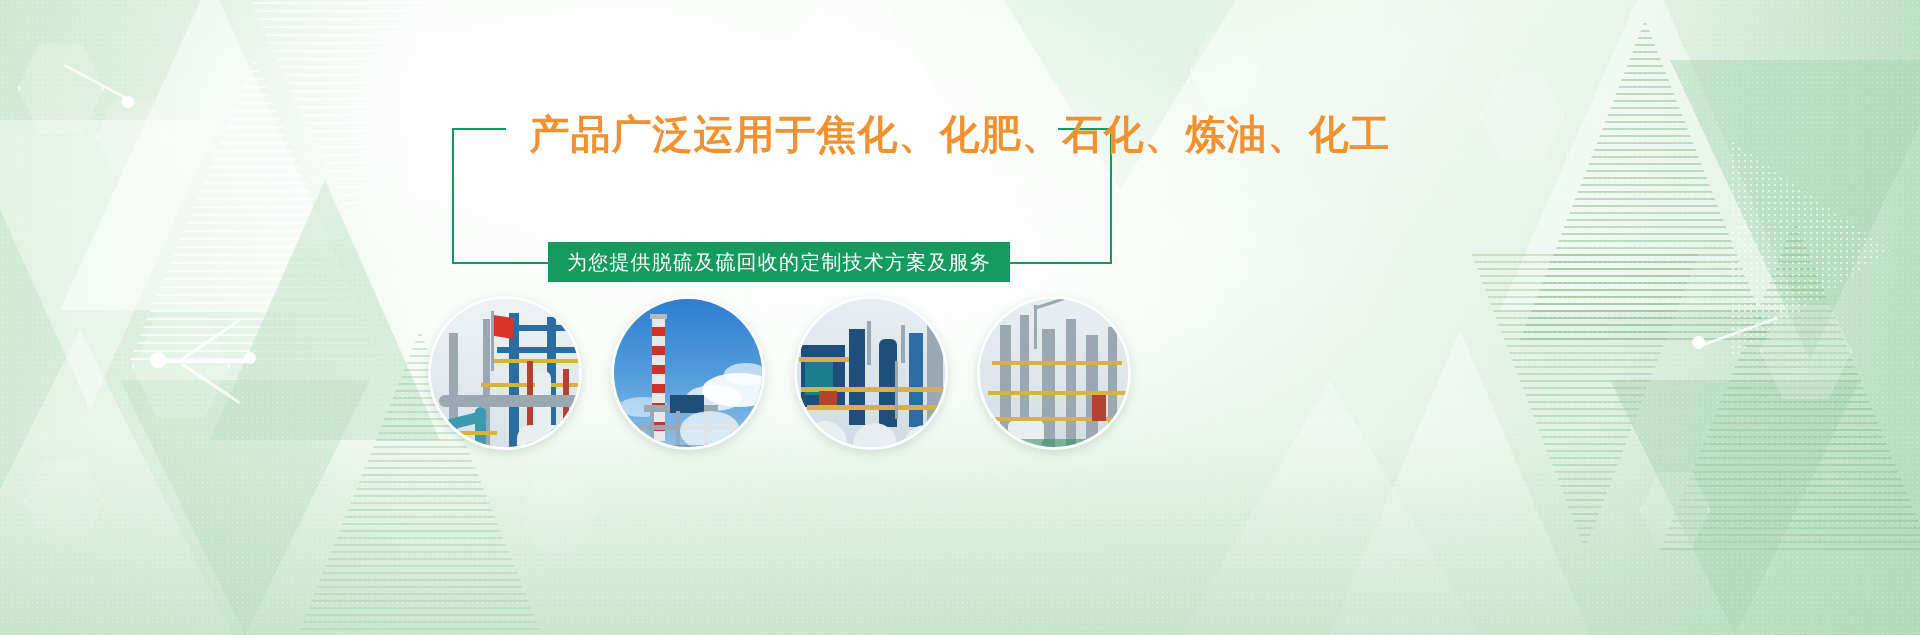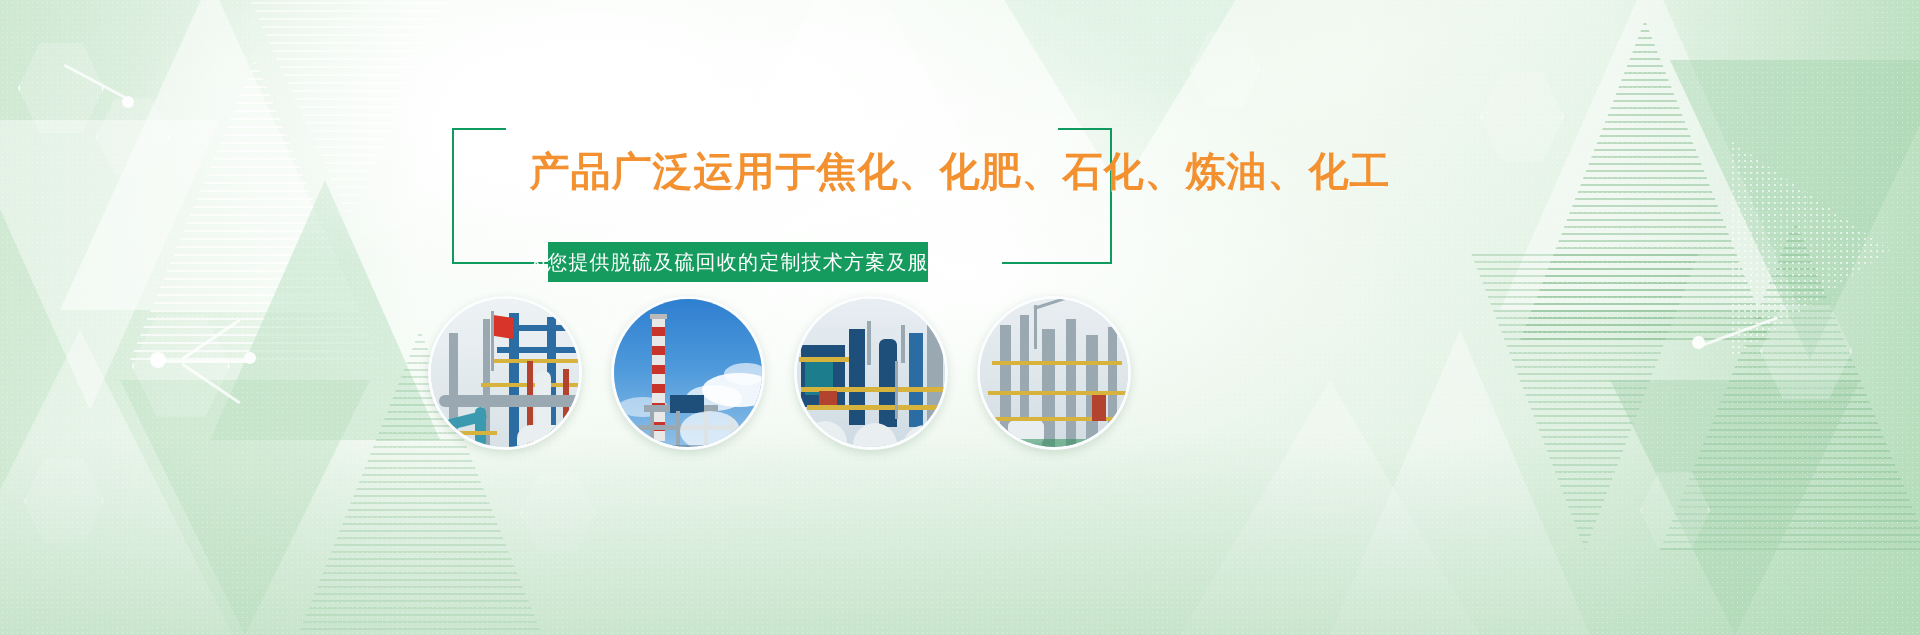--- a/index.html
+++ b/index.html
@@ -101,26 +101,26 @@
     left:460px; top:110px; width:1000px;
     text-align:center;
     color:#f39130;
     font-weight:bold;
     font-size:40px;
     line-height:49px;
     letter-spacing:1px;
     text-shadow:0 1px 0 rgba(255,255,255,.6);
     white-space:nowrap;
   }
-  .headline .l1, .headline .l2 { display:block;margin-top:37px; }
+  .headline .l1, .headline .l2 { display:block; }
 
   .subband {
     position:absolute;
     left:548px; top:242px;
-    width:380px; height:40px;
+    width:462px; height:40px;
     background:#169b5f;
     display:flex; align-items:center; justify-content:center;
   }
   .subband span {
     color:#ffffff;
     font-size:20px;
     letter-spacing:1.2px;
     line-height:1;
     white-space:nowrap;
   }

